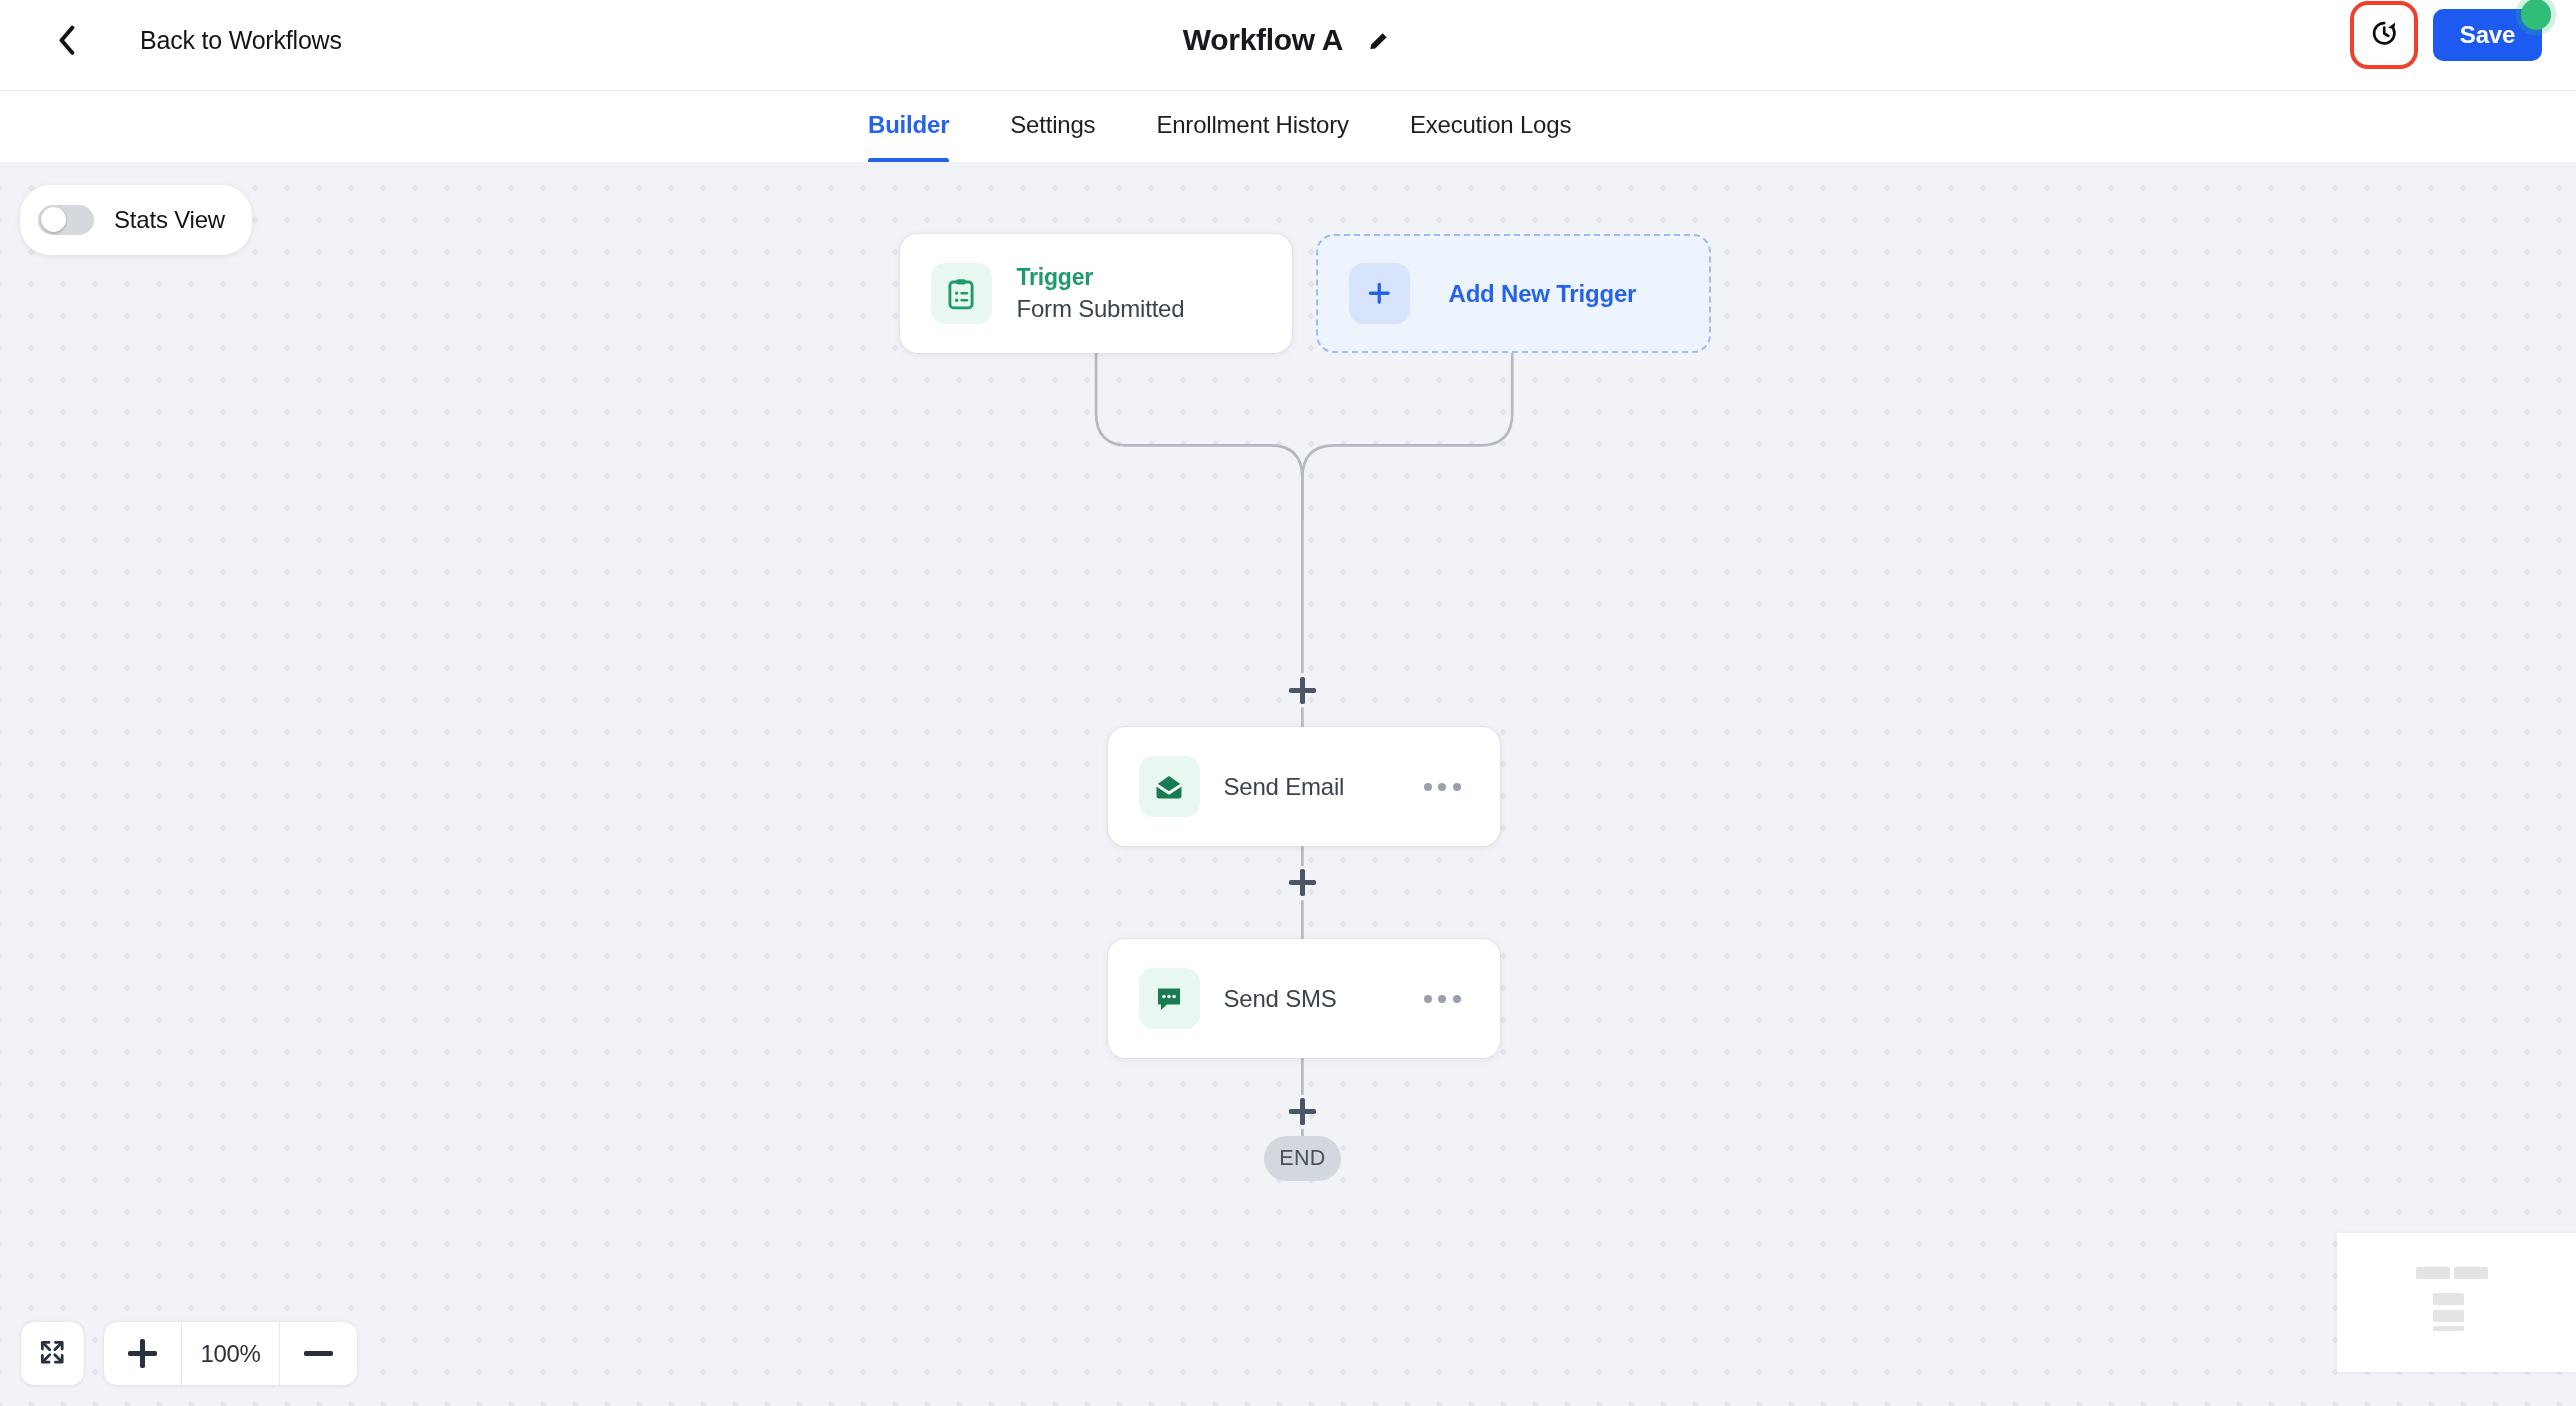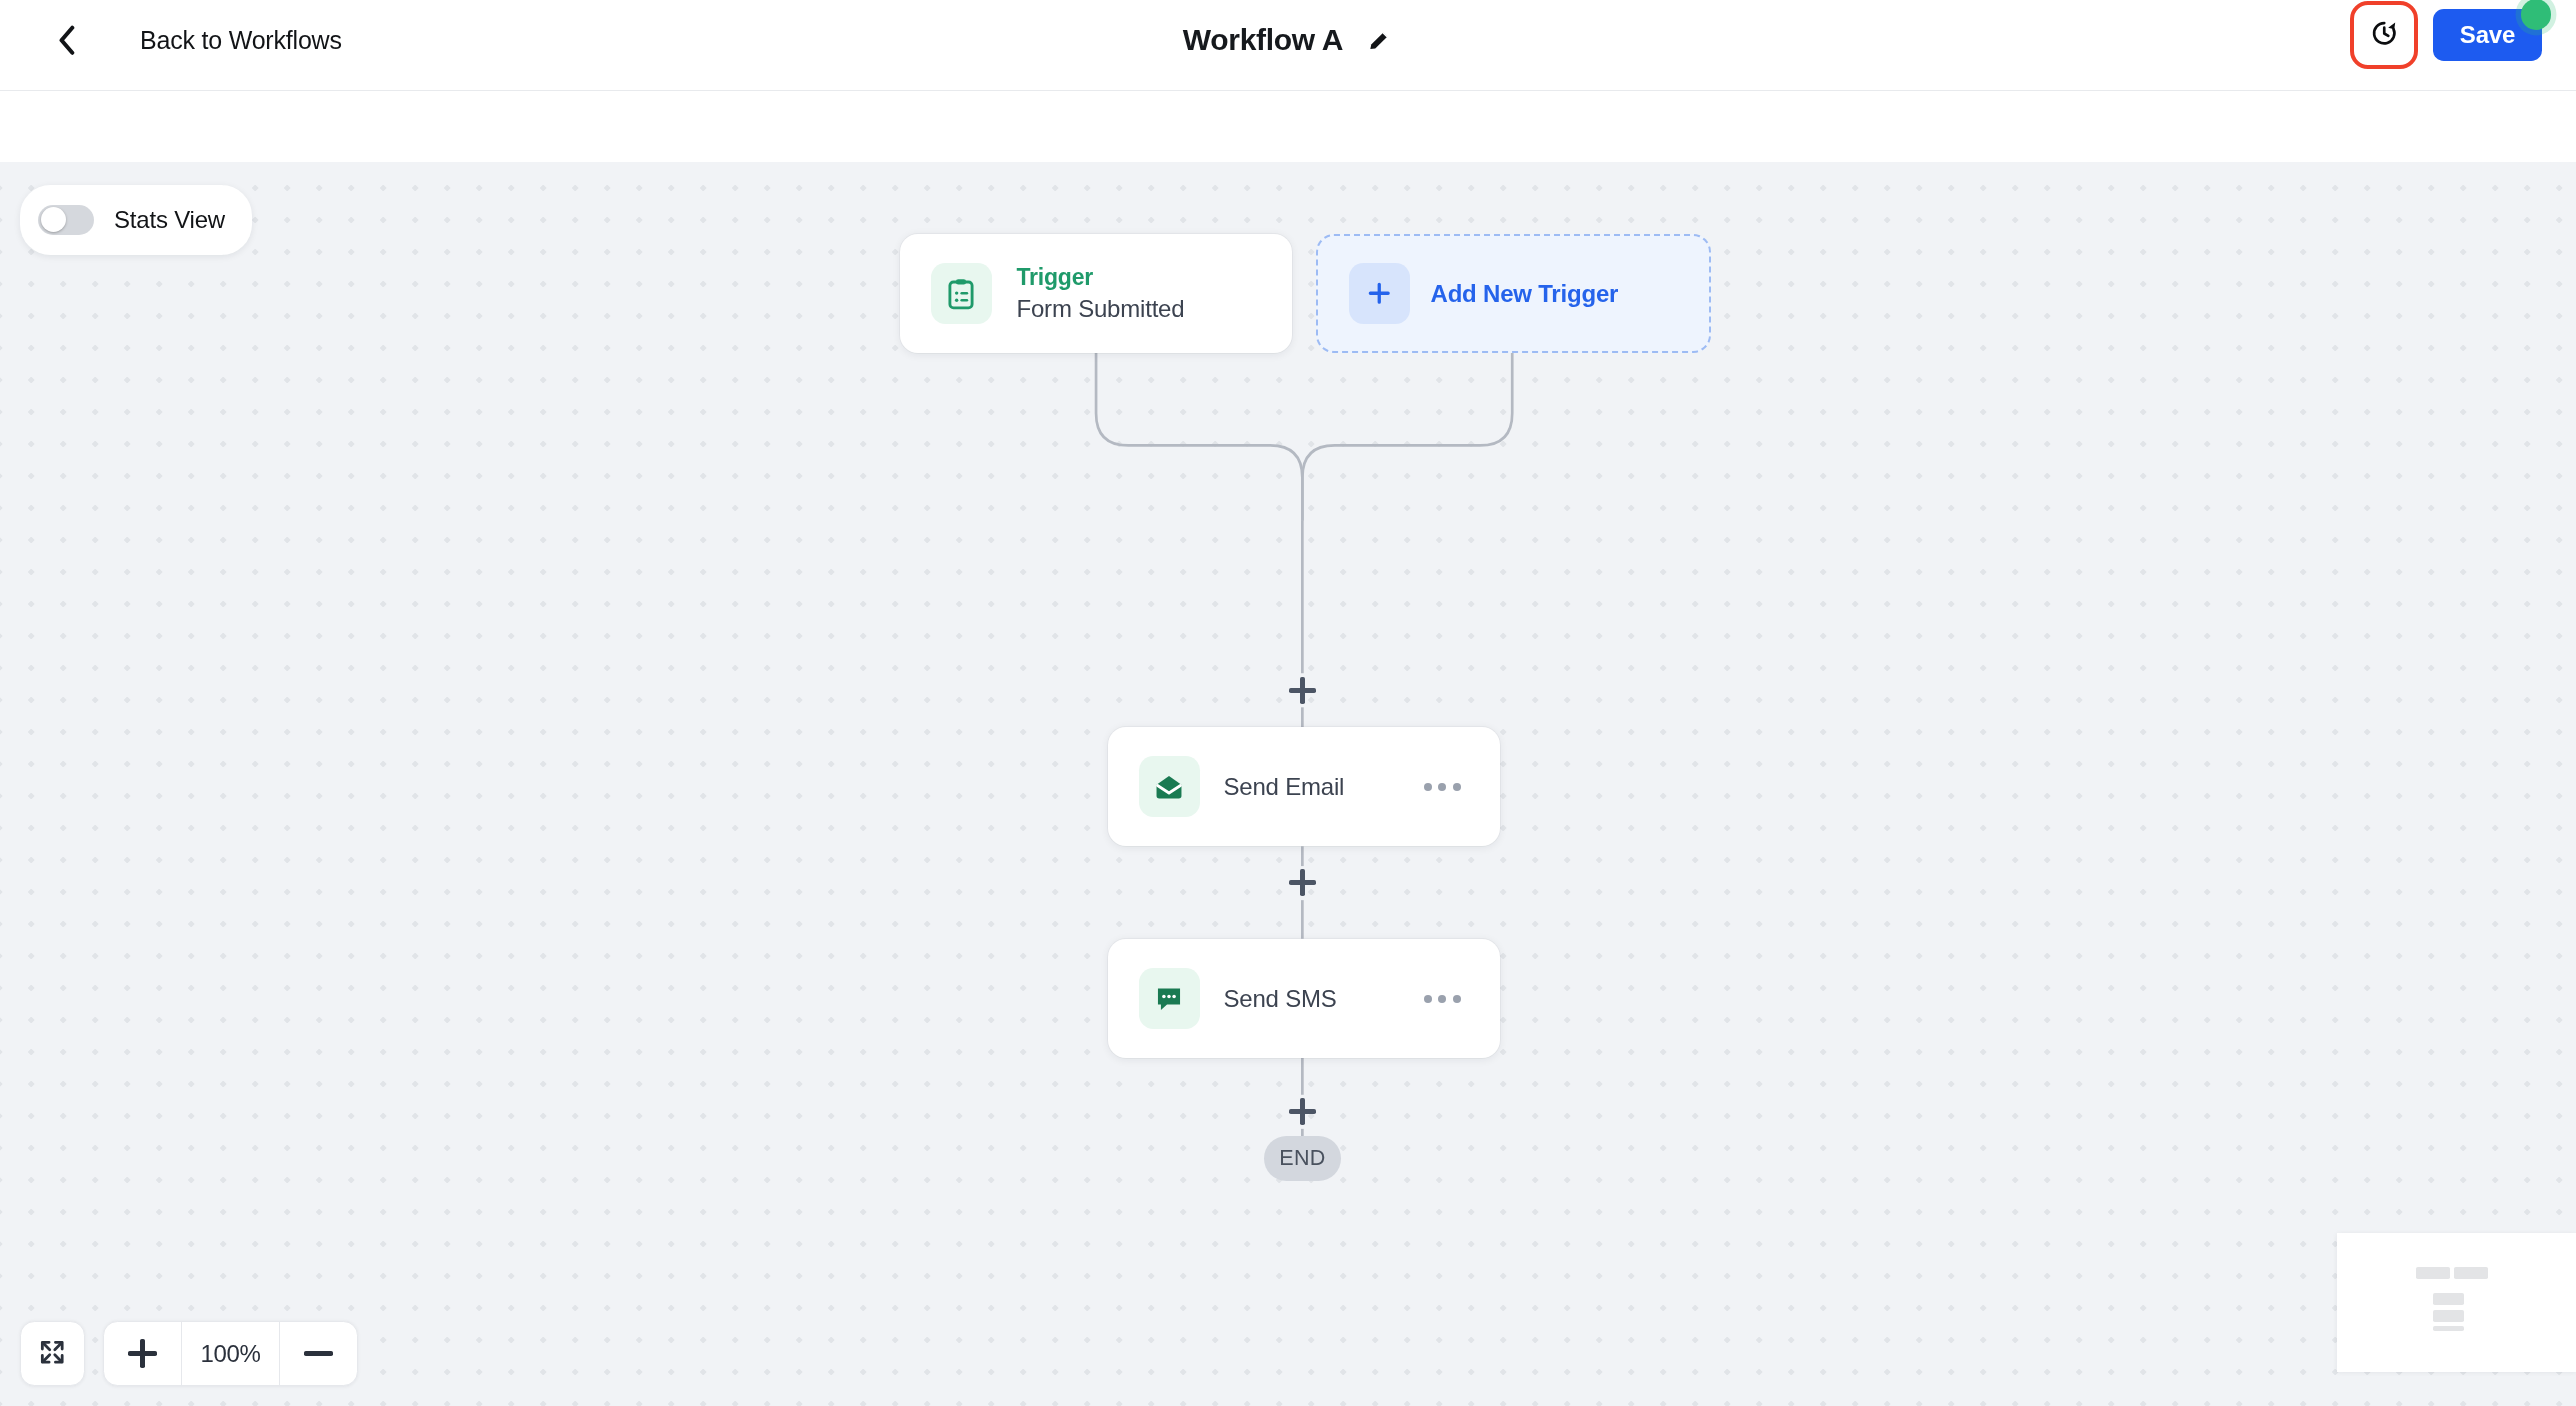--- a/index.html
+++ b/index.html
@@ -171,21 +171,21 @@
     border-radius: 18px;
     display: flex; align-items: center;
     cursor: pointer;
   }
   .add-trigger .plus-box {
     width: 61px; height: 61px; border-radius: 14.4px;
     background: #d7e4fc;
     display: flex; align-items: center; justify-content: center; flex: none;
   }
   .add-trigger .at-label {
-    margin-left: 21px; font-size: 24px; font-weight: 700;
+    margin-left: 39px; font-size: 24px; font-weight: 700;
     color: #2563eb; letter-spacing: -0.2px;
   }
 
   .action-node { left: 1108px; top: 565px; width: 392px; height: 119px; padding: 0 30.5px; }
   .action-node.sms { top: 777px; }
   .action-label { margin-left: 24px; font-size: 24px; color: #3c4350; letter-spacing: -0.2px; flex: 1; }
   .dots-btn {
     display: flex; gap: 6.3px; align-items: center; padding: 9px; cursor: pointer;
   }
   .dots-btn i { width: 8px; height: 8px; border-radius: 50%; background: #9aa1ad; display:block; }
@@ -282,20 +282,34 @@
       </span>
     </div>
     <div class="save-btn">
       <span>Save</span>
       <span class="green-dot"></span>
     </div>
   </div>
 </div>
 
 <div class="tabbar">
+  <div class="tabs">
+    <div class="tab active">
+        <span>Builder</span>
+      </div>
+    <div class="tab">
+        <span>Settings</span>
+      </div>
+    <div class="tab">
+        <span>Enrollment History</span>
+      </div>
+    <div class="tab">
+        <span>Execution Logs</span>
+      </div>
+  </div>
 
 </div>
 
 <div class="canvas">
 
   <div class="stats-pill">
     <span class="switch">
         <span class="knob"></span>
       </span>
     <span class="label">Stats View</span>

